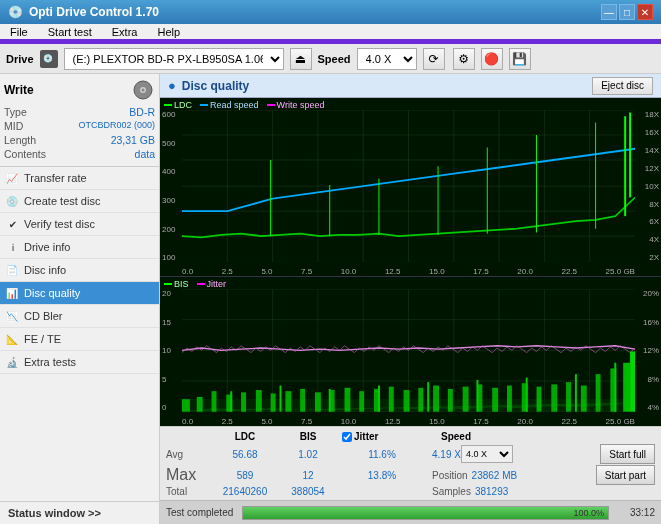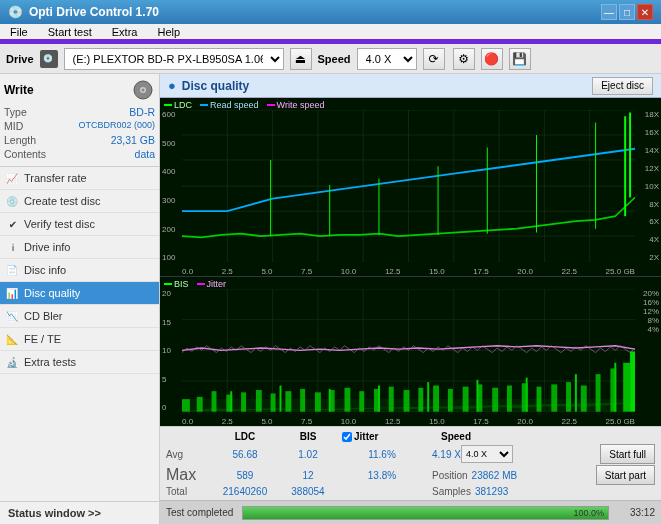--- a/index.html
+++ b/index.html
@@ -569,21 +569,21 @@
         </div>
 
         <div style="position:absolute;left:0;top:12px;bottom:14px;width:22px;display:flex;flex-direction:column;justify-content:space-between;padding:0 2px;font-size:8px;color:#aaa;">
           <span>20</span>
           <span>15</span>
           <span>10</span>
           <span>5</span>
           <span>0</span>
         </div>
 
-        <div style="position:absolute;right:0;top:12px;bottom:30px;width:26px;display:flex;flex-direction:column;justify-content:flex-start;padding:0 2px;font-size:8px;color:#aaa;text-align:right;">
+        <div style="position:absolute;right:0;top:12px;bottom:14px;width:26px;display:flex;flex-direction:column;justify-content:space-between;padding:0 2px;font-size:8px;color:#aaa;text-align:right;">
           <span>20%</span>
           <span>16%</span>
           <span>12%</span>
           <span>8%</span>
           <span>4%</span>
         </div>
 
         <svg class="chart-svg" style="left:22px;right:26px;width:calc(100% - 48px);top:12px;height:calc(100% - 26px);" viewBox="0 0 460 108" preserveAspectRatio="none">
 
           <line x1="0" y1="0" x2="460" y2="0" stroke="#1a3a1a" stroke-width="0.5"></line>

